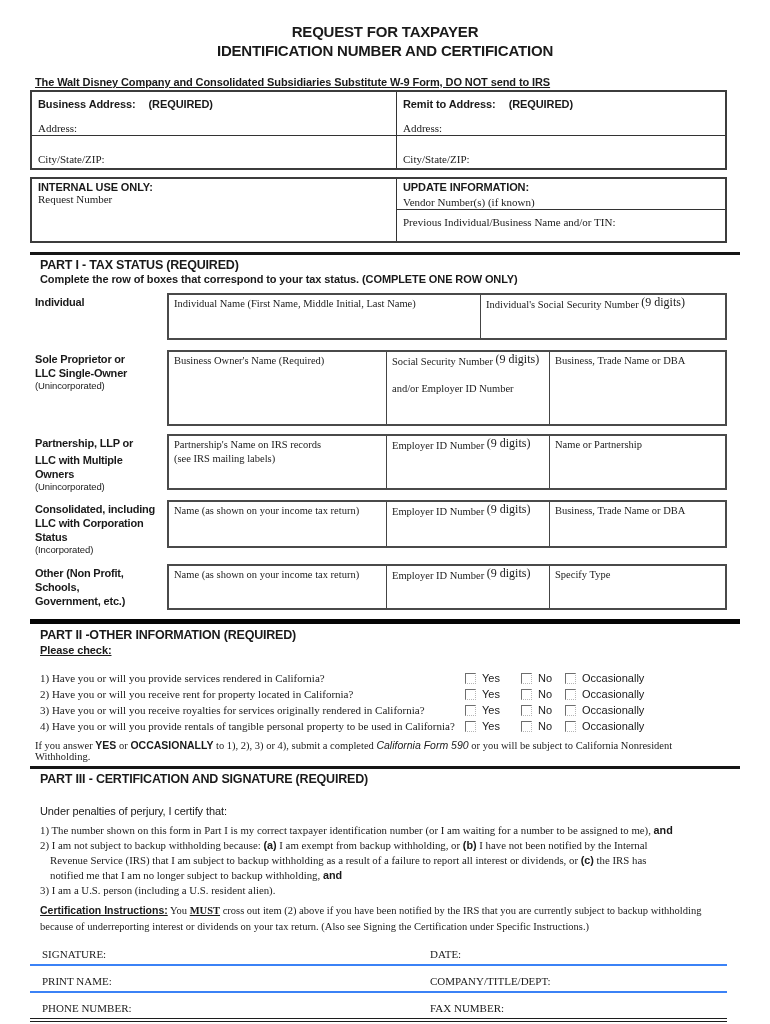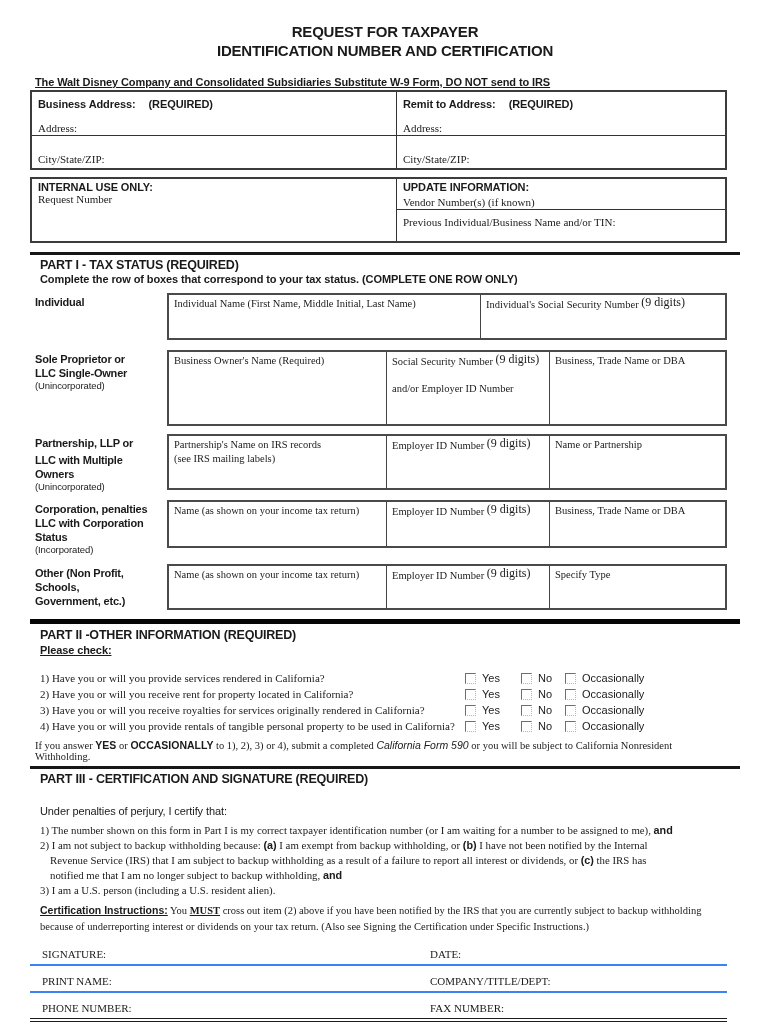--- a/index.html
+++ b/index.html
@@ -208,21 +208,21 @@
           <div class="cl"><span>Employer ID Number </span><span class="sm">(9 digits)</span></div>
         </div>
         <div class="cell w178">
           <div class="cl"><span>Name or Partnership</span></div>
         </div>
       </div>
     </div>
 
     <div class="p1row" style="margin-top:7px;">
       <div class="p1label">
-        <div class="bl">Corporation, penalties</div>
+        <div class="bl">Consolidated, including</div>
         <div class="bl">LLC with Corporation Status</div>
         <div class="sl">(Incorporated)</div>
       </div>
       <div class="p1table h48">
         <div class="cell w219">
           <div class="cl"><span>Name (as shown on your income tax return)</span></div>
         </div>
         <div class="cell w163">
           <div class="cl"><span>Employer ID Number </span><span class="sm">(9 digits)</span></div>
         </div>

